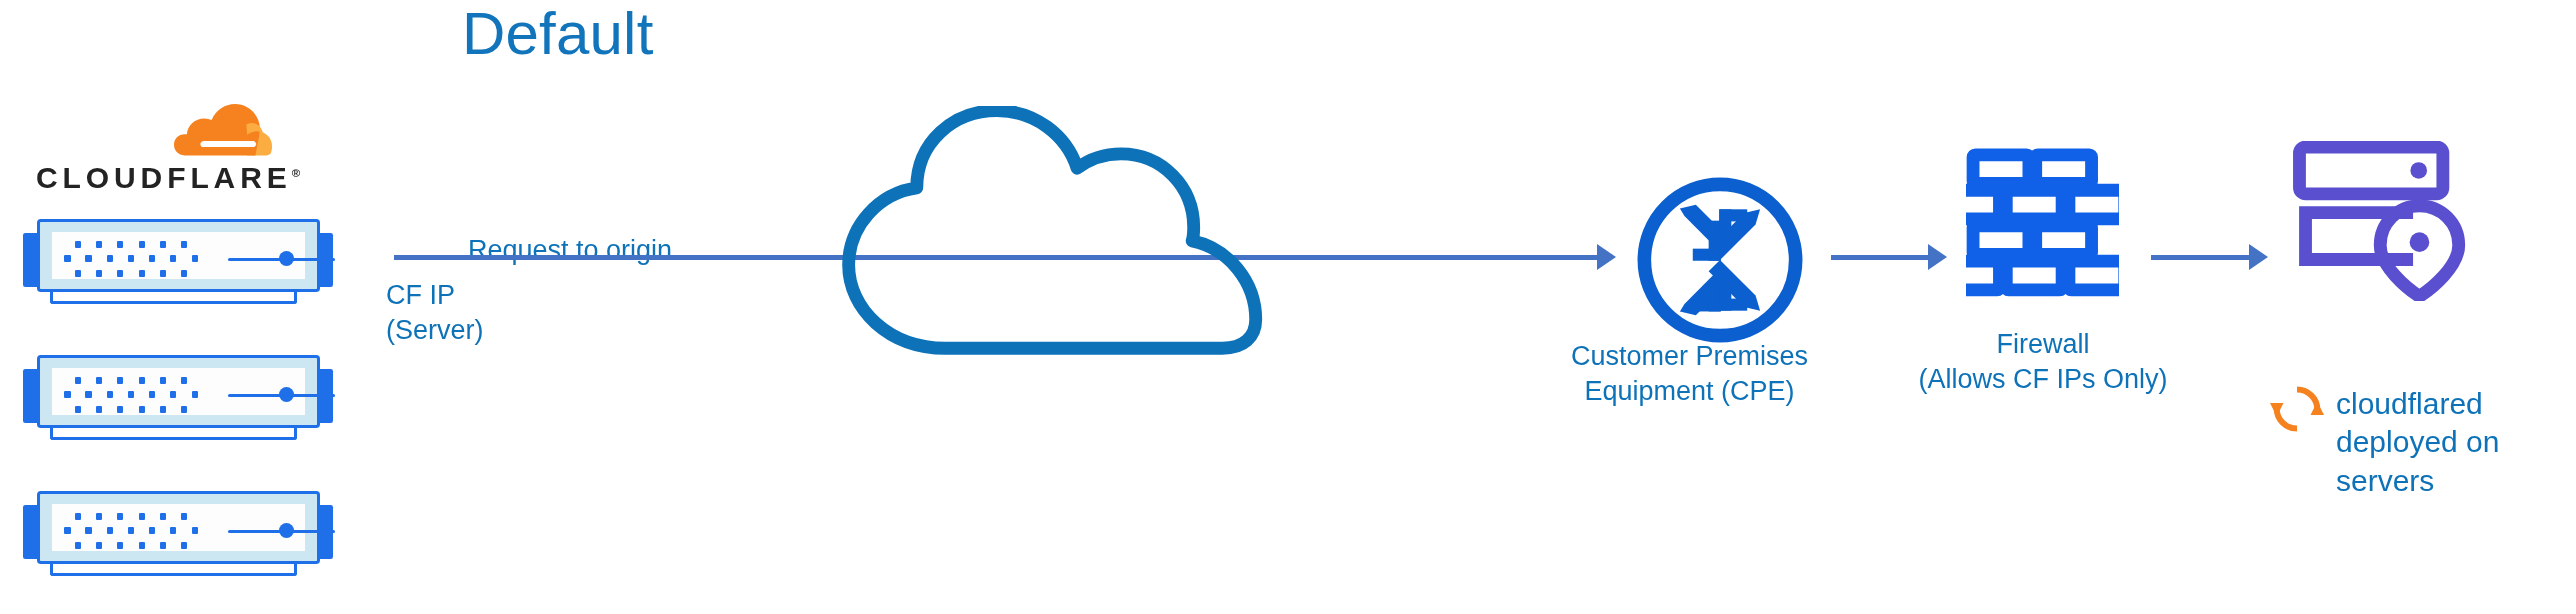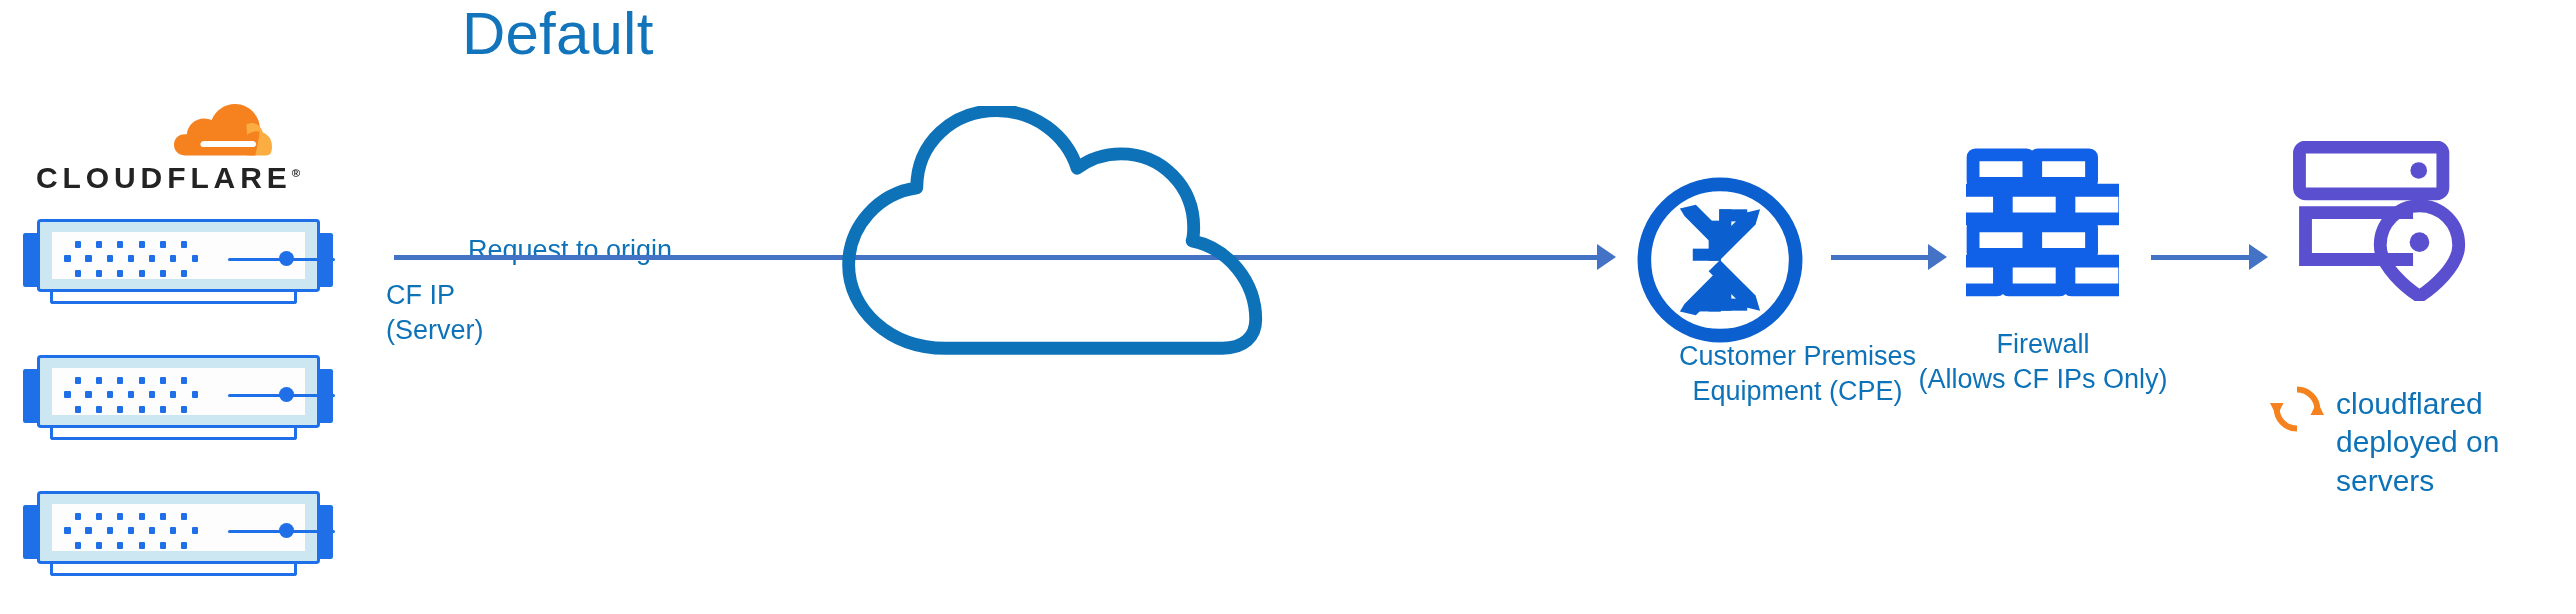--- a/index.html
+++ b/index.html
@@ -369,21 +369,21 @@
         <path d="M116 146 L100 146 L100 183 L116 183 Z"></path>
       </g>
 
       <g fill="#0B5FCE">
         <path d="M168 182 L147 177 L100 130 L115 115 L162 162 Z"></path>
         <path d="M151 182 L151 166 L114 166 L114 182 Z"></path>
         <path d="M114 145 L130 145 L130 182 L114 182 Z"></path>
       </g>
     </svg>
   </div>
-  <div class="label center" id="label-cpe" style="left:1616px; top:339px; width:363px;">Customer Premises
+  <div class="label center" id="label-cpe" style="left:1508px; top:339px; width:363px;">Customer Premises
 Equipment (CPE)</div>
 
   <div class="conn-line" style="left:1831px; top:255px; width:97px;"></div>
   <div class="conn-head" style="left:1928px; top:244px;"></div>
 
   <div class="node-icon" style="left:1966px; top:148px; width:153px; height:160px;">
     <svg viewBox="0 0 202 212" width="153" height="160" xmlns="http://www.w3.org/2000/svg">
       <g fill="none" stroke="#1160E8" stroke-width="17" stroke-linejoin="round">
 
         <rect x="9" y="9" width="74" height="38" rx="3"></rect>

